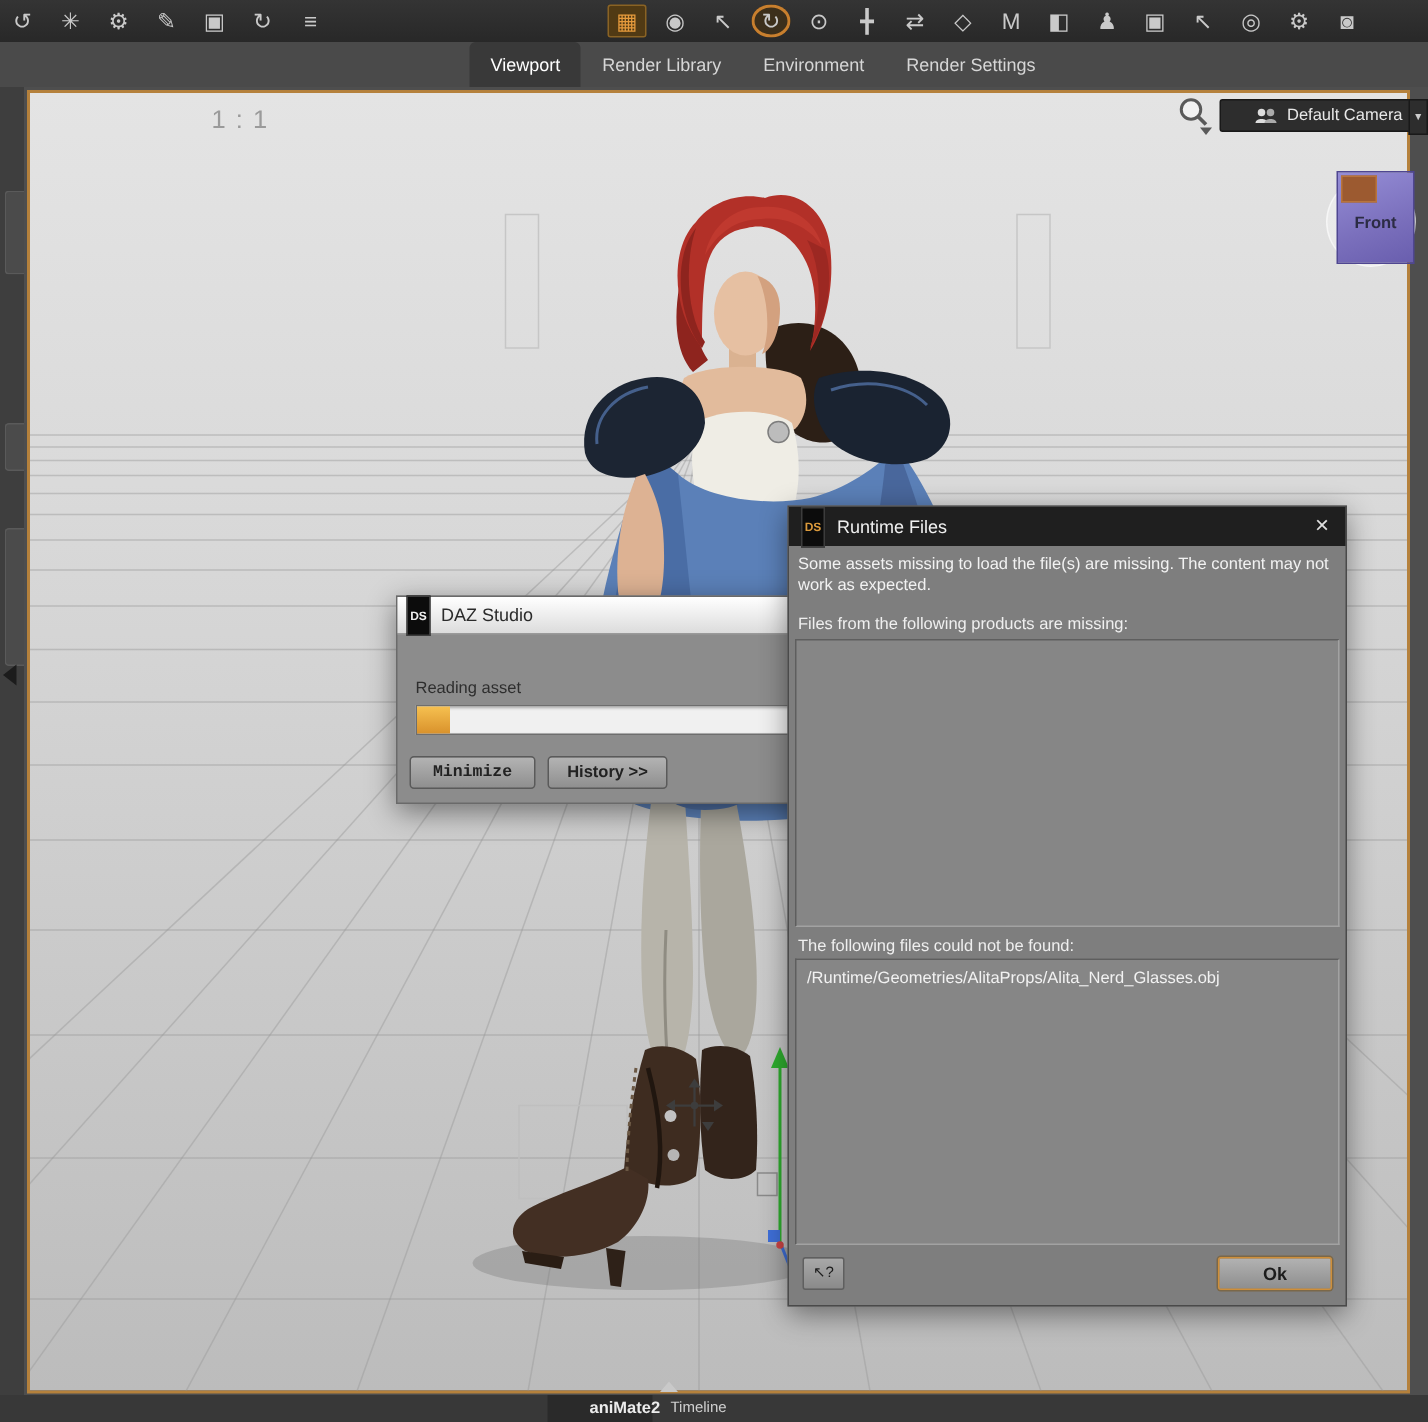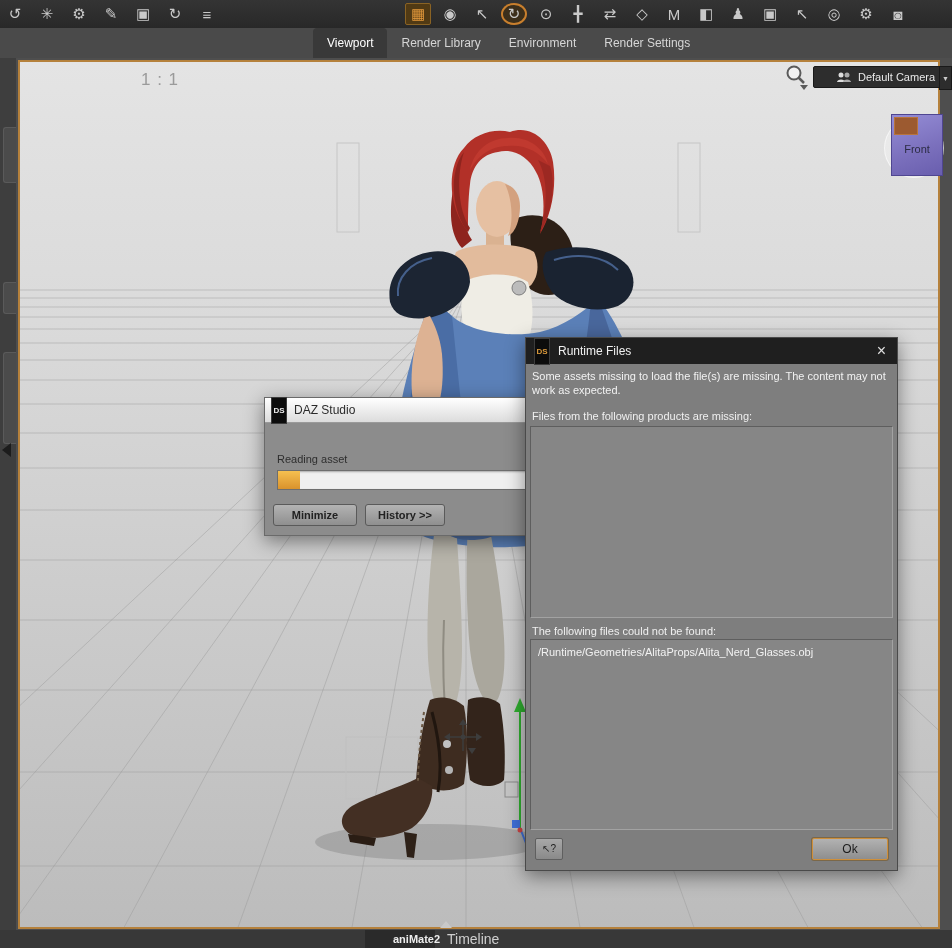--- a/index.html
+++ b/index.html
@@ -45,38 +45,38 @@
                 border-radius:2px; z-index:3; display:flex; align-items:center; gap:6px; padding:0 22px; }
   .camera-bar .cam-label { color:#e8e8e8; font-size:11px; white-space:nowrap; }
   .camera-arrow { position:absolute; left:939px; top:66px; width:13px; height:24px; background:#2d2d2d; border:1px solid #191919;
                   color:#cccccc; font-size:7px; text-align:center; line-height:24px; z-index:3; }
   .view-cube { position:absolute; left:884px; top:112px; width:68px; height:72px; z-index:3; }
   .vc-circle { position:absolute; left:0; top:6px; width:60px; height:60px; border-radius:50%;
                background:rgba(255,255,255,.30); border:1px solid rgba(255,255,255,.55); }
   .vc-cube { position:absolute; left:7px; top:2px; width:52px; height:62px;
              background:linear-gradient(160deg,#958dd6 0%,#7a6fbc 60%,#695eae 100%); border:1px solid #4f4691; }
   .vc-top { position:absolute; left:2px; top:2px; width:24px; height:18px; background:#9c5a30; border:1px solid #b8743c; }
-  .vc-label { position:absolute; left:0; right:0; top:28px; text-align:center; font-size:11px; color:#2c2c44; }
+  .vc-label { position:absolute; left:0; right:0; top:28px; text-align:center; font-size:11px; color:#2c2c44;font-weight:bold; }
 
   
   .dlg { position:absolute; box-shadow:0 5px 18px rgba(0,0,0,.45); }
   .logo-ds { width:16px; height:27px; min-width:16px; background:#0c0c0c; border:1px solid #3c3c3c;
              display:flex; align-items:center; justify-content:center; font-size:8px; font-weight:bold; }
 
   .dlg-daz { left:264px; top:397px; width:300px; height:139px; background:#8c8c8c; border:1px solid #6a6a6a; z-index:10; }
   .daz-title { height:25px; background:linear-gradient(#ffffff,#dcdcdc); display:flex; align-items:center; gap:7px; padding:0 6px;
                font-size:12px; color:#2b2b2b; border-bottom:1px solid #9a9a9a; }
   .daz-title .logo-ds { color:#eeeeee; }
   .daz-status { position:absolute; left:12px; top:55px; font-size:11px; color:#2e2e2e; }
   .daz-progress { position:absolute; left:12px; top:72px; width:276px; height:20px; background:#f0f0f0;
                   border:1px solid #6e6e6e; box-shadow:inset 1px 1px 2px rgba(0,0,0,.3); }
   .daz-progress-fill { height:100%; width:0; background:linear-gradient(#f6c050,#d9922c); }
   .btn-gray { position:absolute; top:106px; height:22px; background:linear-gradient(#b3b3b3,#8f8f8f); border:1px solid #5a5a5a;
               border-radius:3px; font-size:11px; font-weight:bold; color:#222; text-align:center; line-height:20px; cursor:default; }
-  .btn-minimize { left:8px; width:84px; }
+  .btn-minimize { left:8px; width:84px;font-family:Liberation Mono, monospace; }
   .btn-history { left:100px; width:80px; }
 
   .dlg-mf { left:525px; top:337px; width:373px; height:534px; background:#7e7e7e; border:1px solid #4a4a4a; z-index:20; }
   .mf-title { height:26px; background:#1f1f1f; display:flex; align-items:center; gap:8px; padding:0 8px; }
   .mf-title .logo-ds { color:#db9a3c; }
   .mf-title-text { color:#f0f0f0; font-size:12px; flex:1; }
   .mf-close { color:#e0e0e0; font-size:16px; line-height:16px; cursor:default; padding:0 3px; }
   .mf-message { position:absolute; left:6px; top:31px; right:10px; font-size:11px; line-height:14px; color:#f2f2f2; }
   .mf-label { position:absolute; left:6px; font-size:11px; color:#efefef; }
   .mf-label1 { top:72px; }
@@ -84,27 +84,27 @@
   .mf-list { position:absolute; left:4px; width:363px; background:#868686;
              border-top:1px solid #5e5e5e; border-left:1px solid #5e5e5e;
              border-bottom:1px solid #a2a2a2; border-right:1px solid #a2a2a2; overflow:hidden; }
   .mf-list1 { top:88px; height:192px; }
   .mf-list2 { top:301px; height:191px; }
   .mf-file-item { font-size:11px; color:#f2f2f2; padding:6px 7px; white-space:nowrap; }
   .btn-help { position:absolute; left:9px; bottom:10px; width:28px; height:22px; background:linear-gradient(#a8a8a8,#8a8a8a);
               border:1px solid #5f5f5f; border-radius:2px; font-size:10px; color:#1d1d1d; text-align:center; line-height:20px; cursor:default; }
   .btn-ok { position:absolute; right:9px; bottom:10px; width:76px; height:22px; background:linear-gradient(#b2b2b2,#8e8e8e);
             border:1px solid #cf8f3a; box-shadow:0 0 0 1px rgba(120,85,30,.55); border-radius:2px;
-            font-size:12px; font-weight:normal; color:#1c1c1c; text-align:center; line-height:20px; cursor:default; }
+            font-size:12px; font-weight:bold; color:#1c1c1c; text-align:center; line-height:20px; cursor:default; }
 
   
   .bottom-bar { position:absolute; left:0; top:930px; width:952px; height:18px; background:#383838; z-index:8; }
   .tab-animate { position:absolute; left:365px; top:0; width:70px; height:18px; background:#2a2a2a; color:#ececec;
                  font-size:11px; font-weight:bold; text-align:center; line-height:18px; cursor:default;padding-left:28px; }
-  .timeline-label { position:absolute; left:447px; top:0; font-size:14px; color:#cfcfcf; line-height:18px; cursor:default; }
+  .timeline-label { position:absolute; left:447px; top:0; font-size:10px; color:#cfcfcf; line-height:18px; cursor:default; }
   .collapse-triangle { position:absolute; left:440px; top:921px; width:0; height:0; z-index:9;
                        border-left:6px solid transparent; border-right:6px solid transparent; border-bottom:7px solid #c9c9c9; }
 </style>
 </head>
 <body>
 
 <div class="screen">
 
   <div class="top-toolbar">
     <div class="tool-group tg-left">

